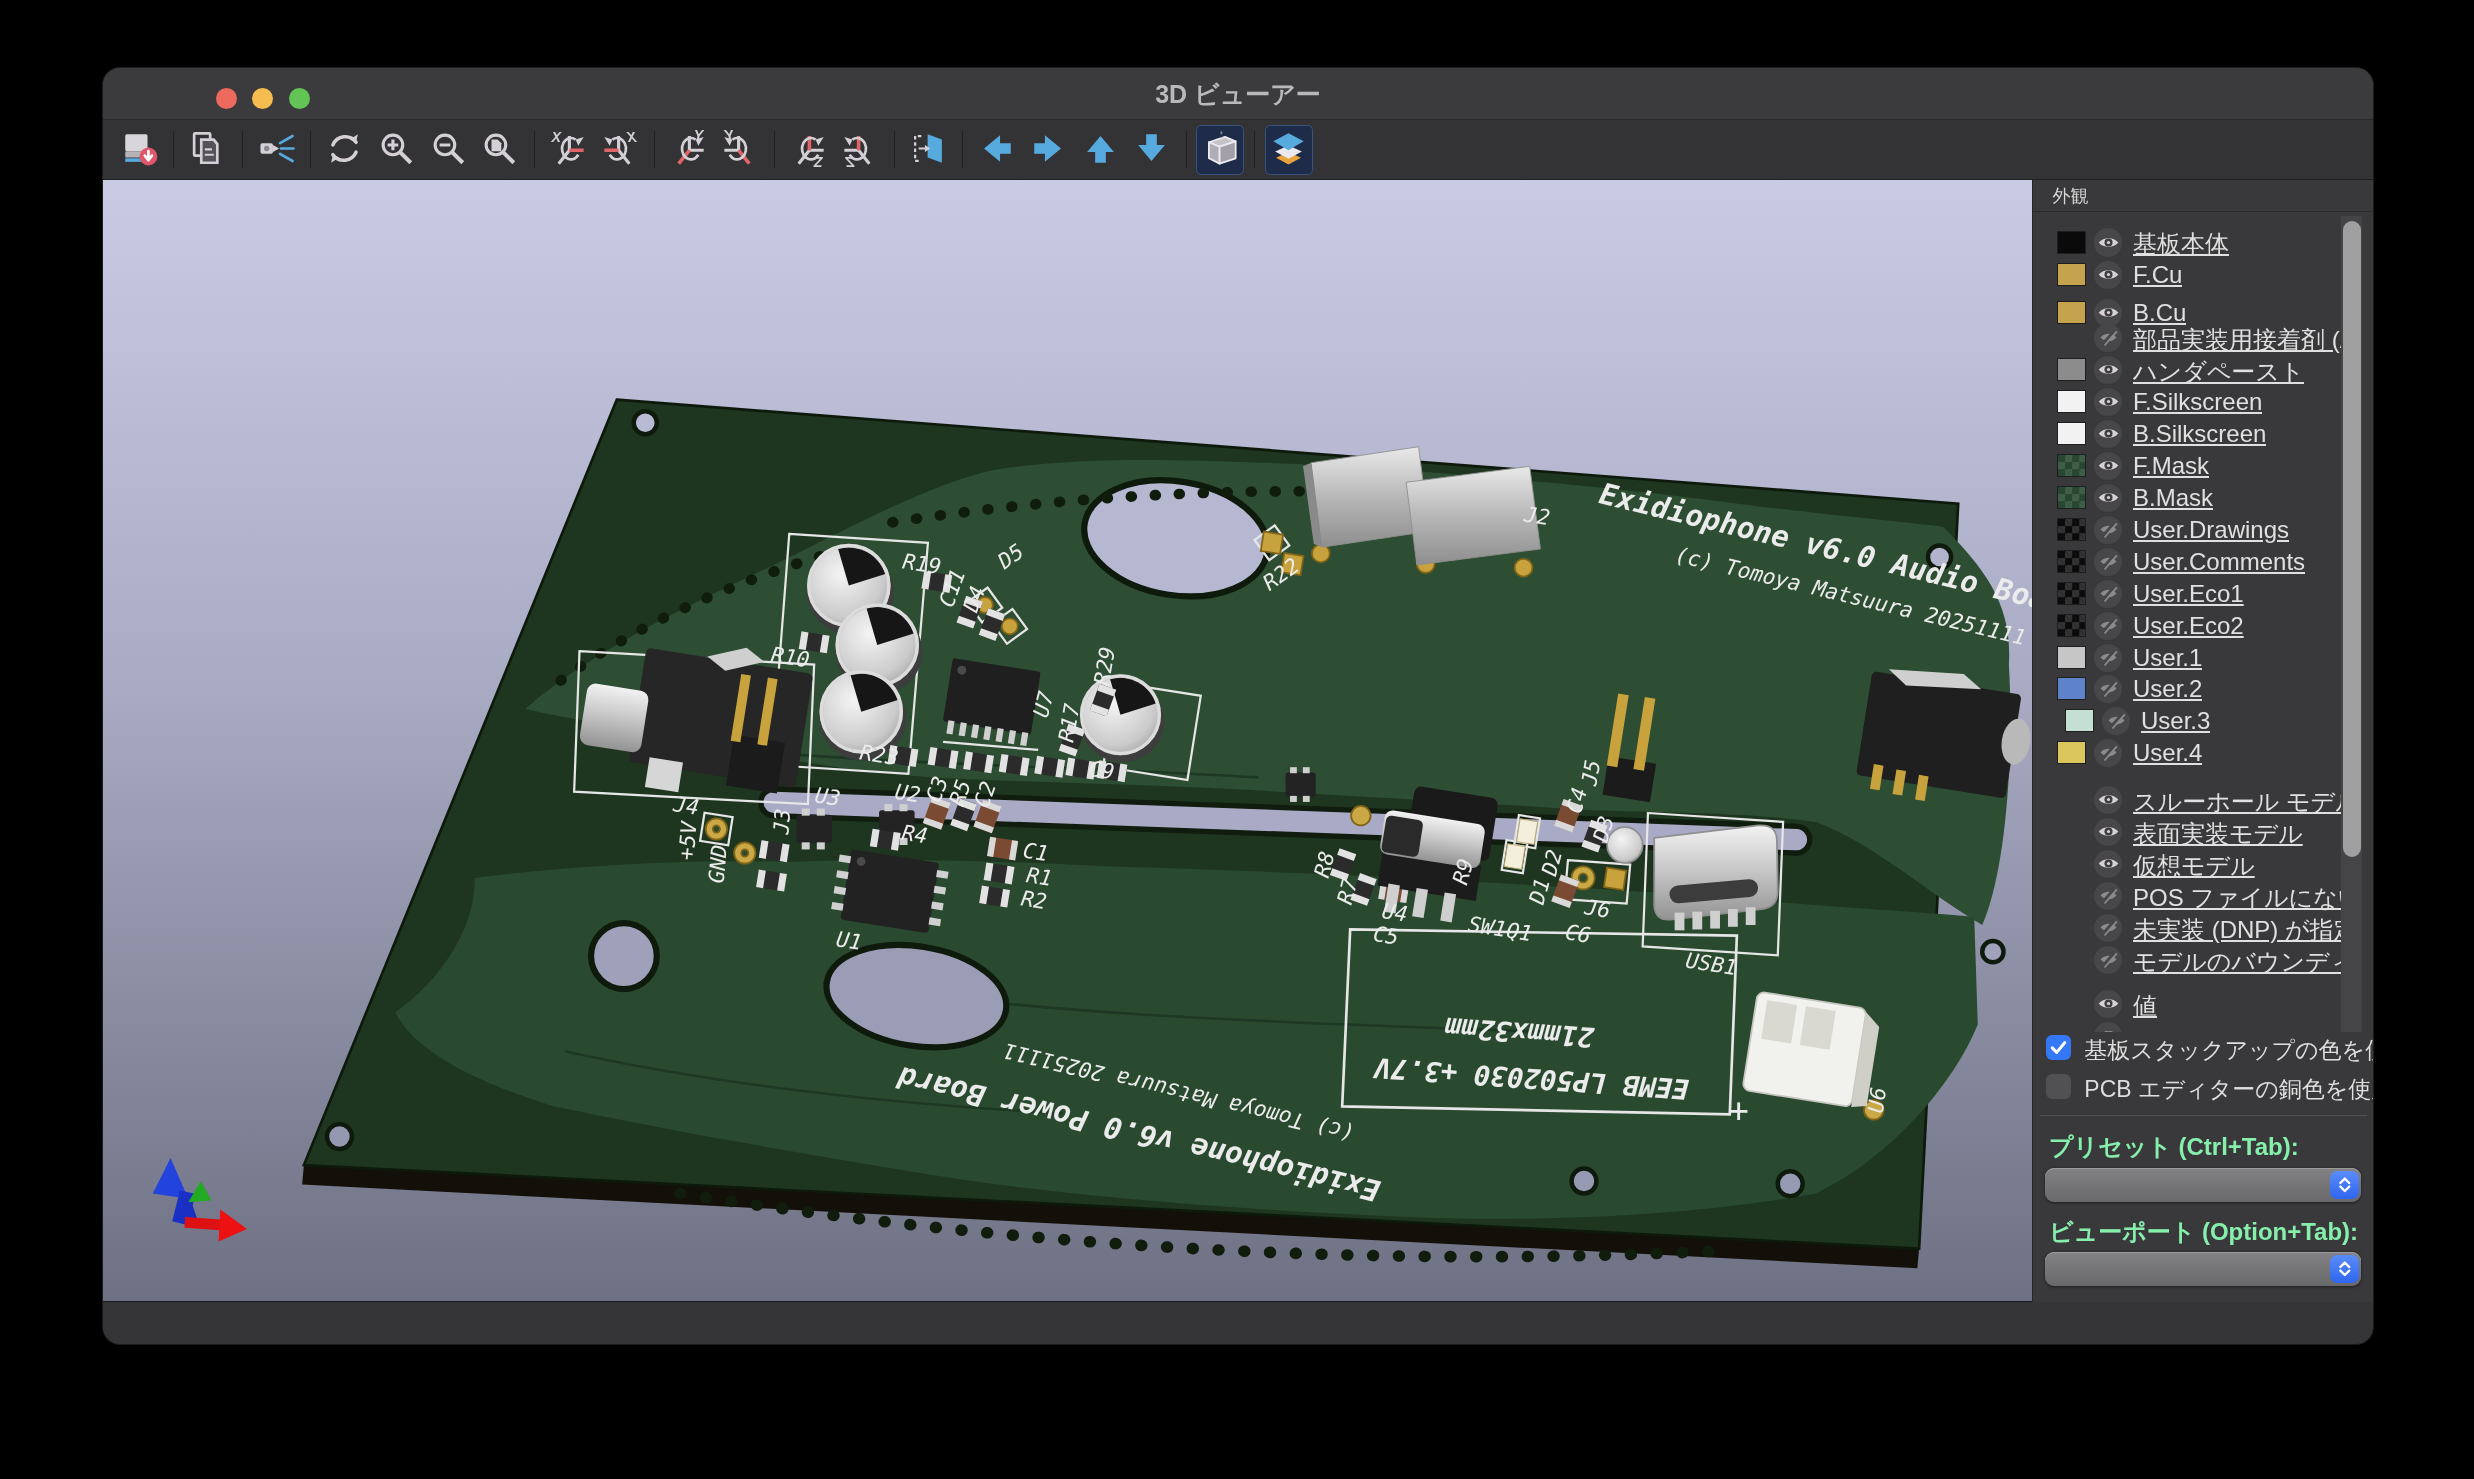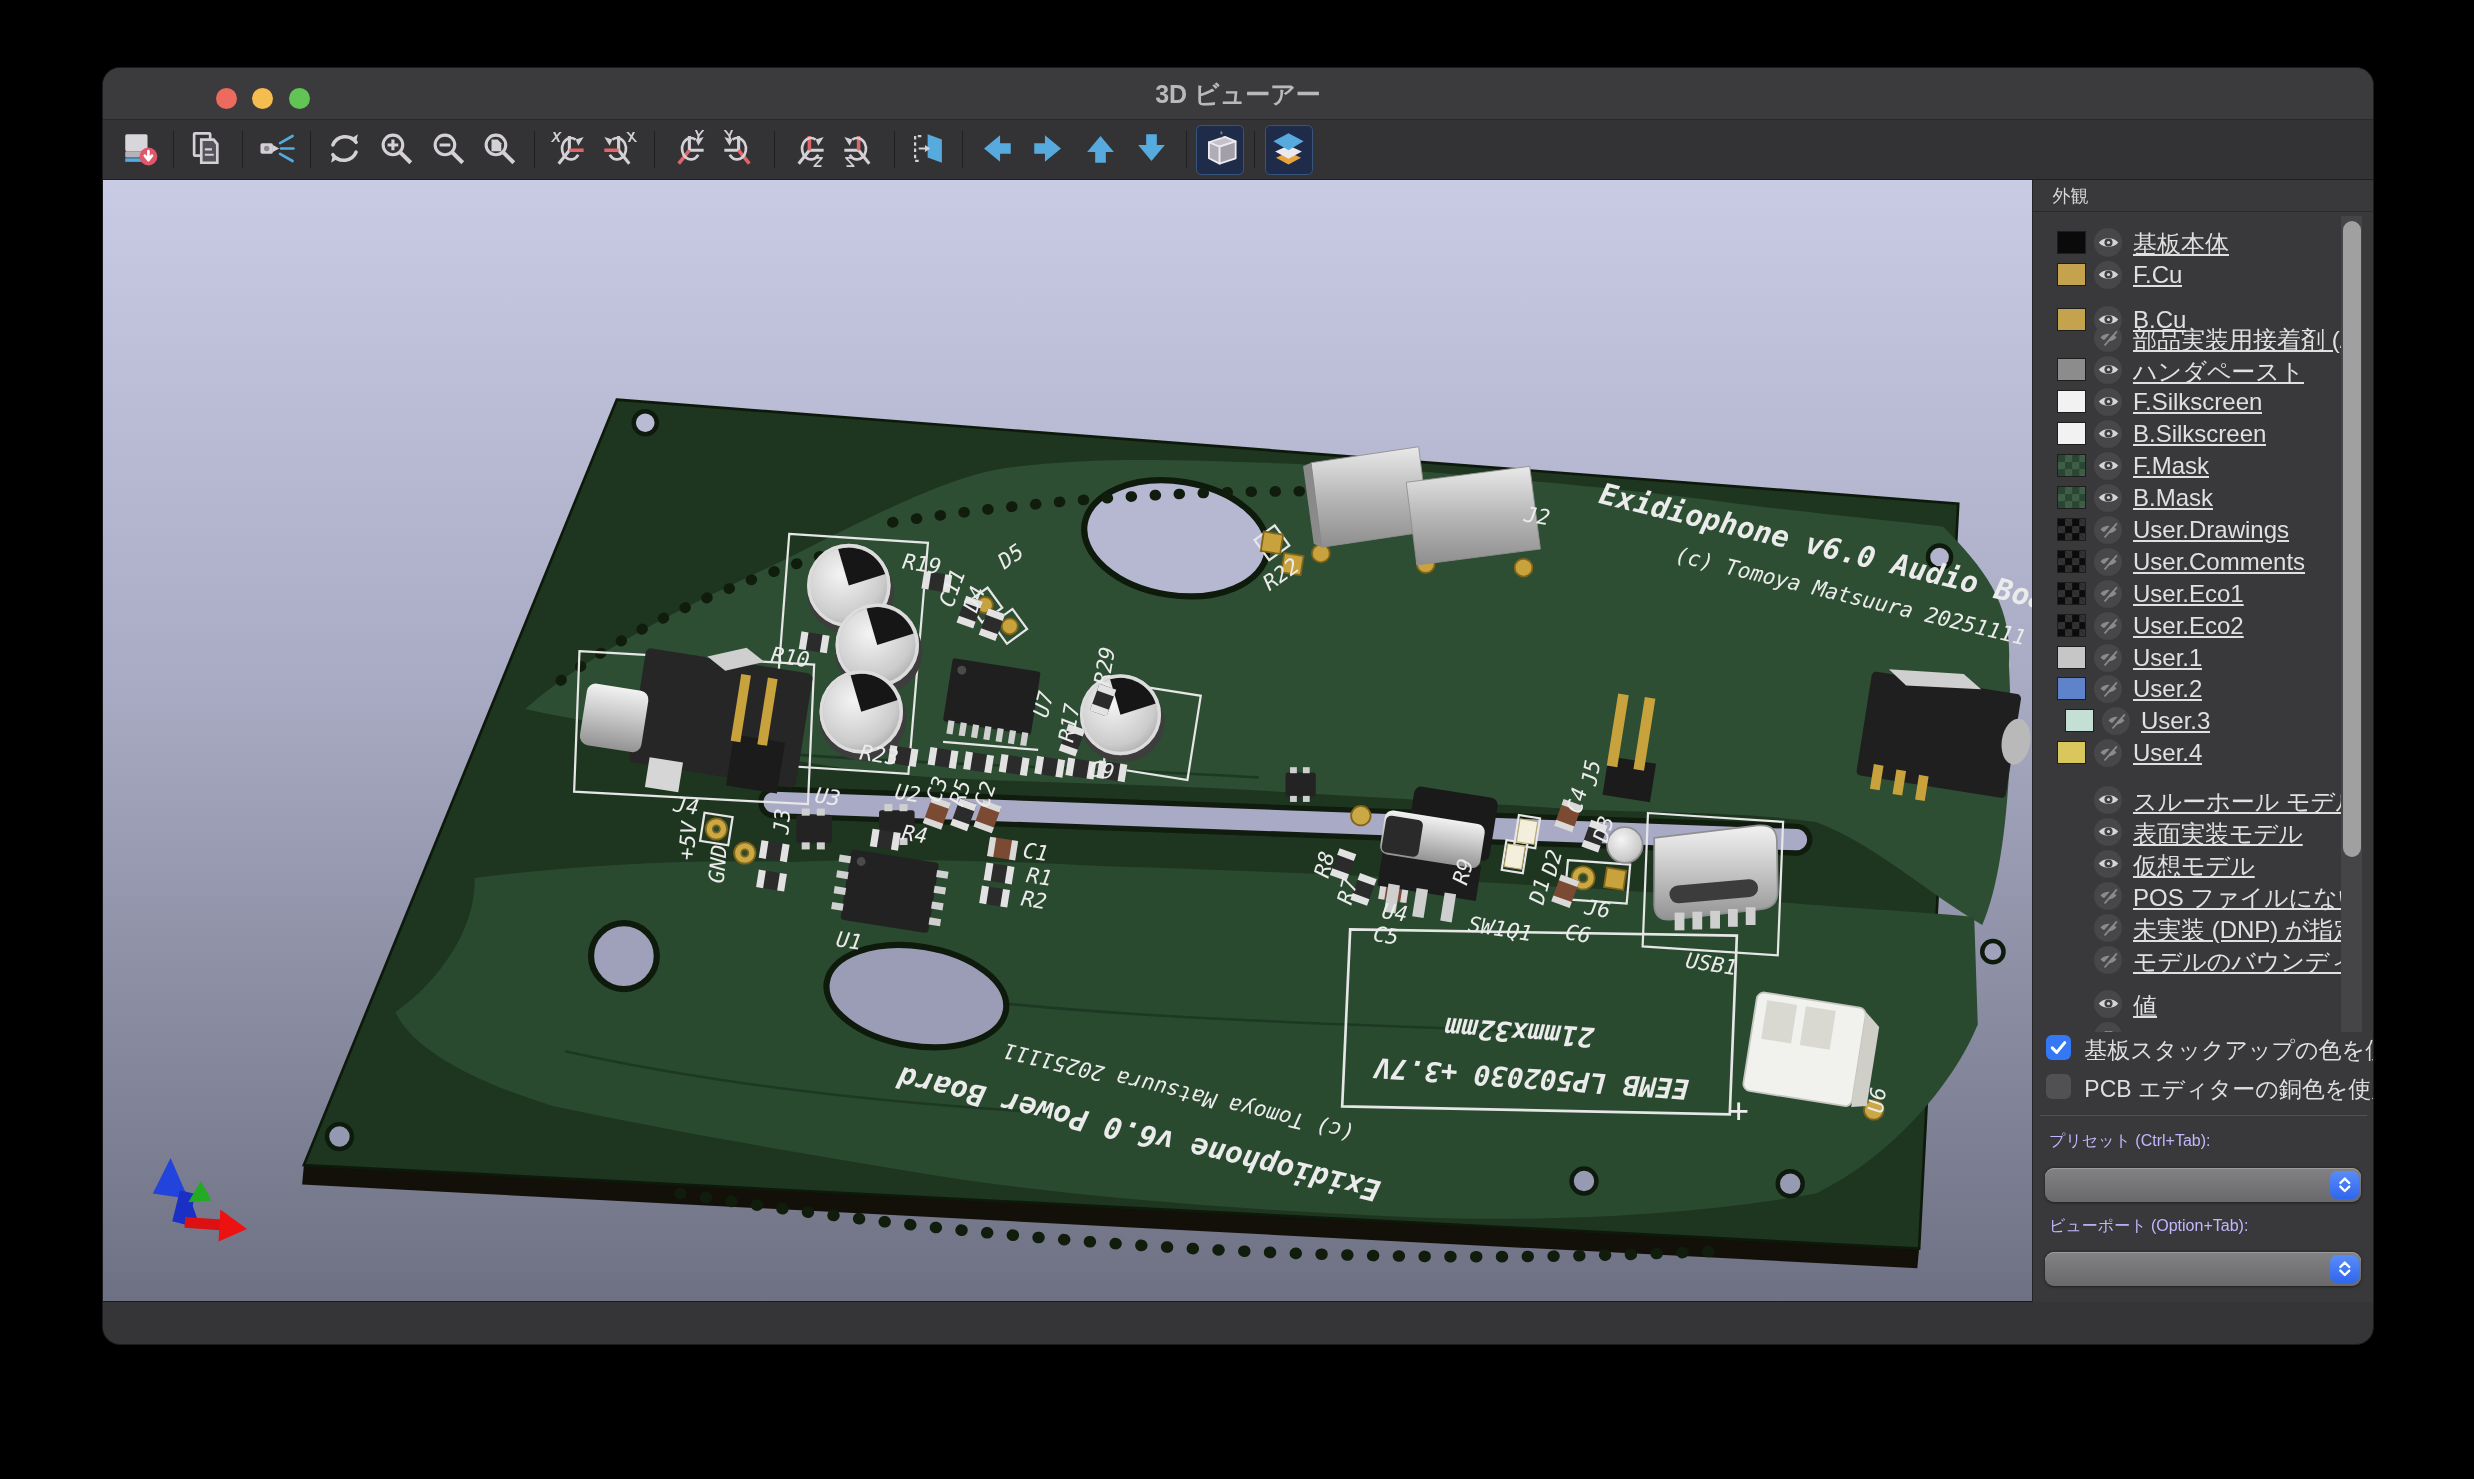--- a/index.html
+++ b/index.html
@@ -32,21 +32,21 @@
     display:flex;align-items:center;justify-content:center;}
   .eyebtn svg{width:23px;height:23px;}
   .llabel{position:absolute;left:100px;top:1.8px;font-size:24px;color:#e0e0e0;white-space:nowrap;max-width:227px;overflow:hidden;text-decoration:underline;}
   .sbtrack{position:absolute;left:308px;top:36px;width:21.3px;height:816px;background:#454548;}
   .sbthumb{position:absolute;left:1.8px;top:5.3px;width:18px;height:636px;background:#a0a0a0;border-radius:9px;}
   .cbrow{position:absolute;left:13.3px;height:30px;}
   .cbbox{position:absolute;left:0;top:1.8px;width:25px;height:25px;border-radius:6.2px;background:#515153;}
   .cbbox.on{background:#3478f6;}
   .cblabel{position:absolute;left:38px;top:1.8px;font-size:23px;color:#dedede;white-space:nowrap;}
   .sbdivider{position:absolute;left:7.1px;width:327px;height:0.9px;background:#525254;}
-  .sellabel{position:absolute;left:16px;font-size:16px;color:#c4b5fd;white-space:nowrap;}
+  .sellabel{position:absolute;left:16px;font-size:24px;color:#86efac;white-space:nowrap;font-weight:bold;}
   .sel{position:absolute;left:12.4px;width:316px;height:34px;border-radius:9px;
     background:linear-gradient(#828284,#69696b);box-shadow:inset 0 0.9px 0 #9c9c9e,0 0.9px 2.7px rgba(0,0,0,.5);}
   .step{position:absolute;right:2.7px;top:2.7px;width:28.4px;height:28.4px;border-radius:7.1px;
     background:linear-gradient(#5a8cf8,#2f66ee);display:flex;align-items:center;justify-content:center;}
   .statusbar{position:absolute;left:0;top:1234px;width:100%;height:44px;background:#39393b;border-top:0.9px solid #232325;}
   .statusbar span{position:absolute;top:9px;font-size:23px;color:#bcbcbc;white-space:nowrap;}
   .silk{font-family:"DejaVu Sans Mono",monospace;font-style:italic;fill:#ebebeb;}
 </style>
 </head>
 <body>
@@ -566,21 +566,21 @@
           <div class="sw" style="background:#c5a34e"></div>
           <div class="eyebtn">
             <svg viewBox="0 0 26 26">
               <path d="M2 13 C7 6.5 19 6.5 24 13 C19 19.5 7 19.5 2 13 Z" fill="#d8d2d8"></path>
               <circle cx="13" cy="13" r="4.6" fill="#3f3f42"></circle>
               <circle cx="13" cy="13" r="1.8" fill="#d8d2d8"></circle>
             </svg>
           </div>
           <div class="llabel">F.Cu</div>
         </div>
-        <div class="lrow" style="top: 88px;">
+        <div class="lrow" style="top: 81px;">
           <div class="sw" style="background:#c5a34e"></div>
           <div class="eyebtn">
             <svg viewBox="0 0 26 26">
               <path d="M2 13 C7 6.5 19 6.5 24 13 C19 19.5 7 19.5 2 13 Z" fill="#d8d2d8"></path>
               <circle cx="13" cy="13" r="4.6" fill="#3f3f42"></circle>
               <circle cx="13" cy="13" r="1.8" fill="#d8d2d8"></circle>
             </svg>
           </div>
           <div class="llabel">B.Cu</div>
         </div>

